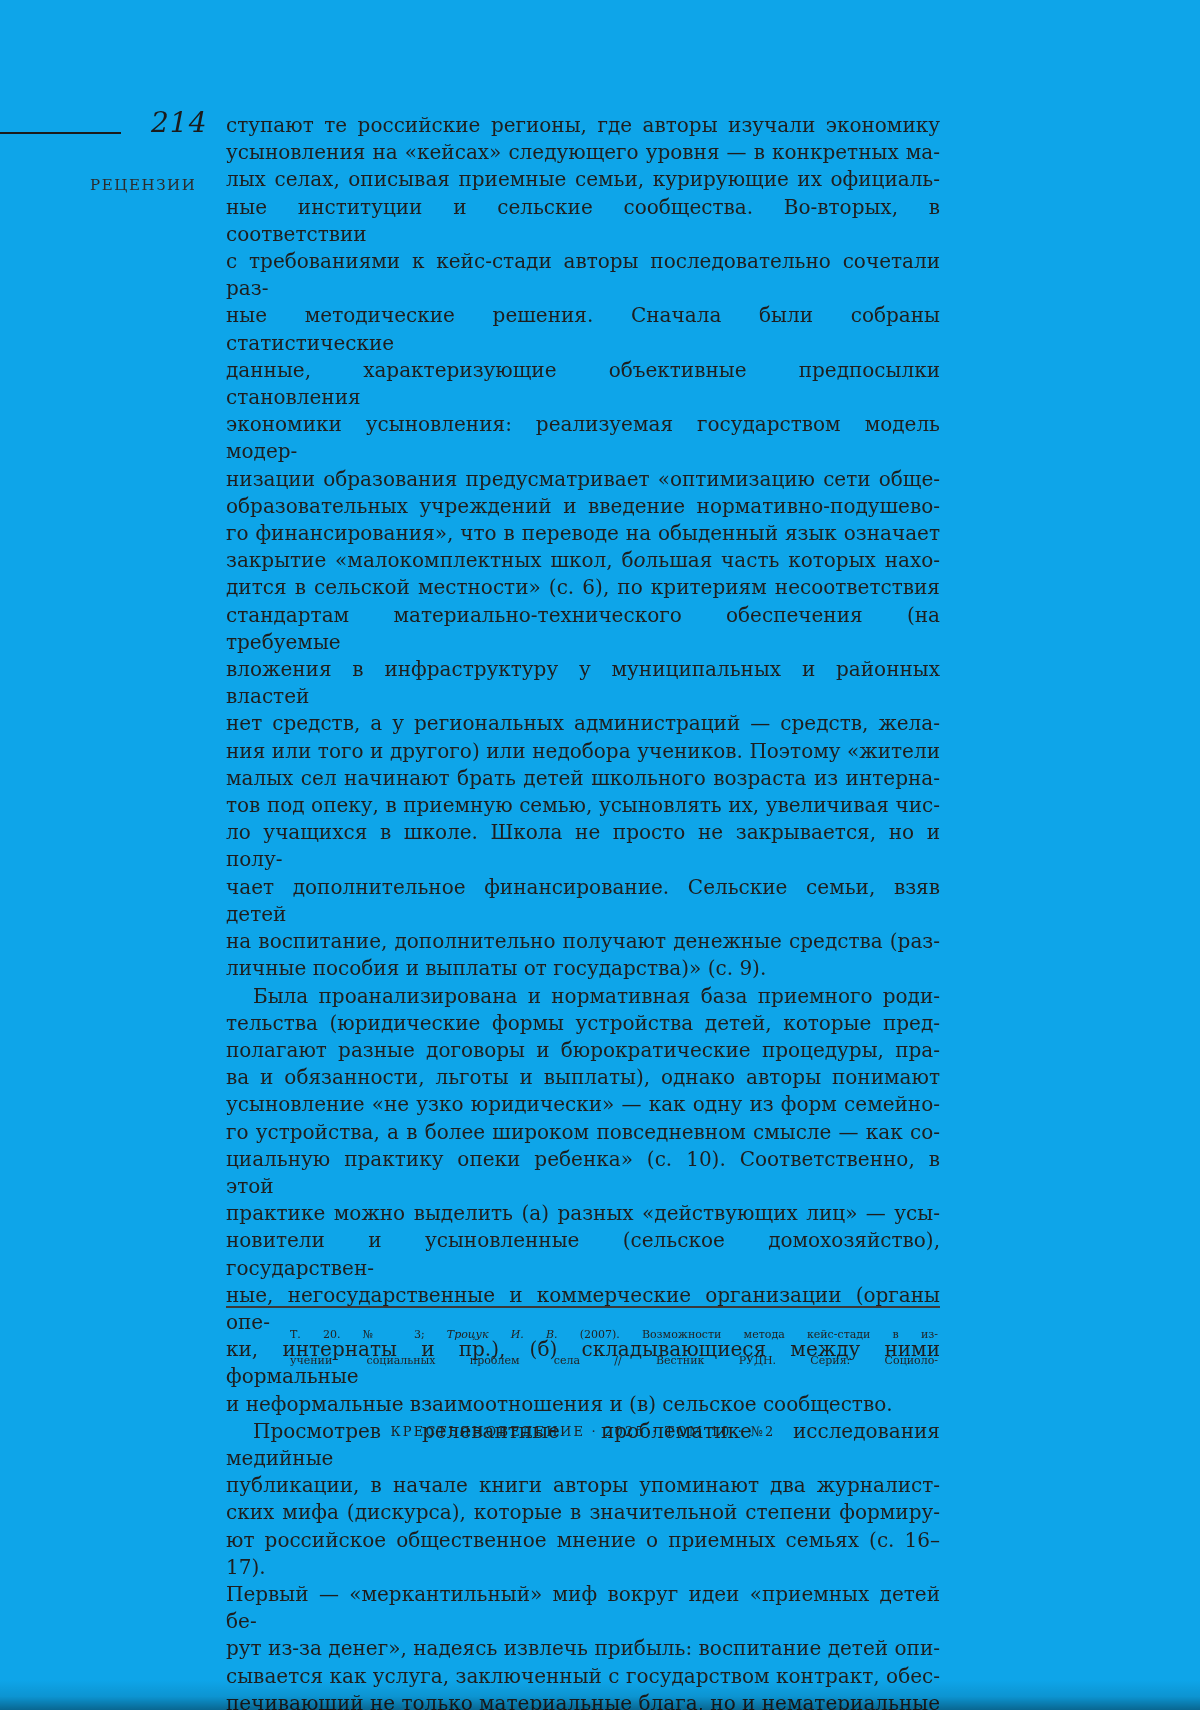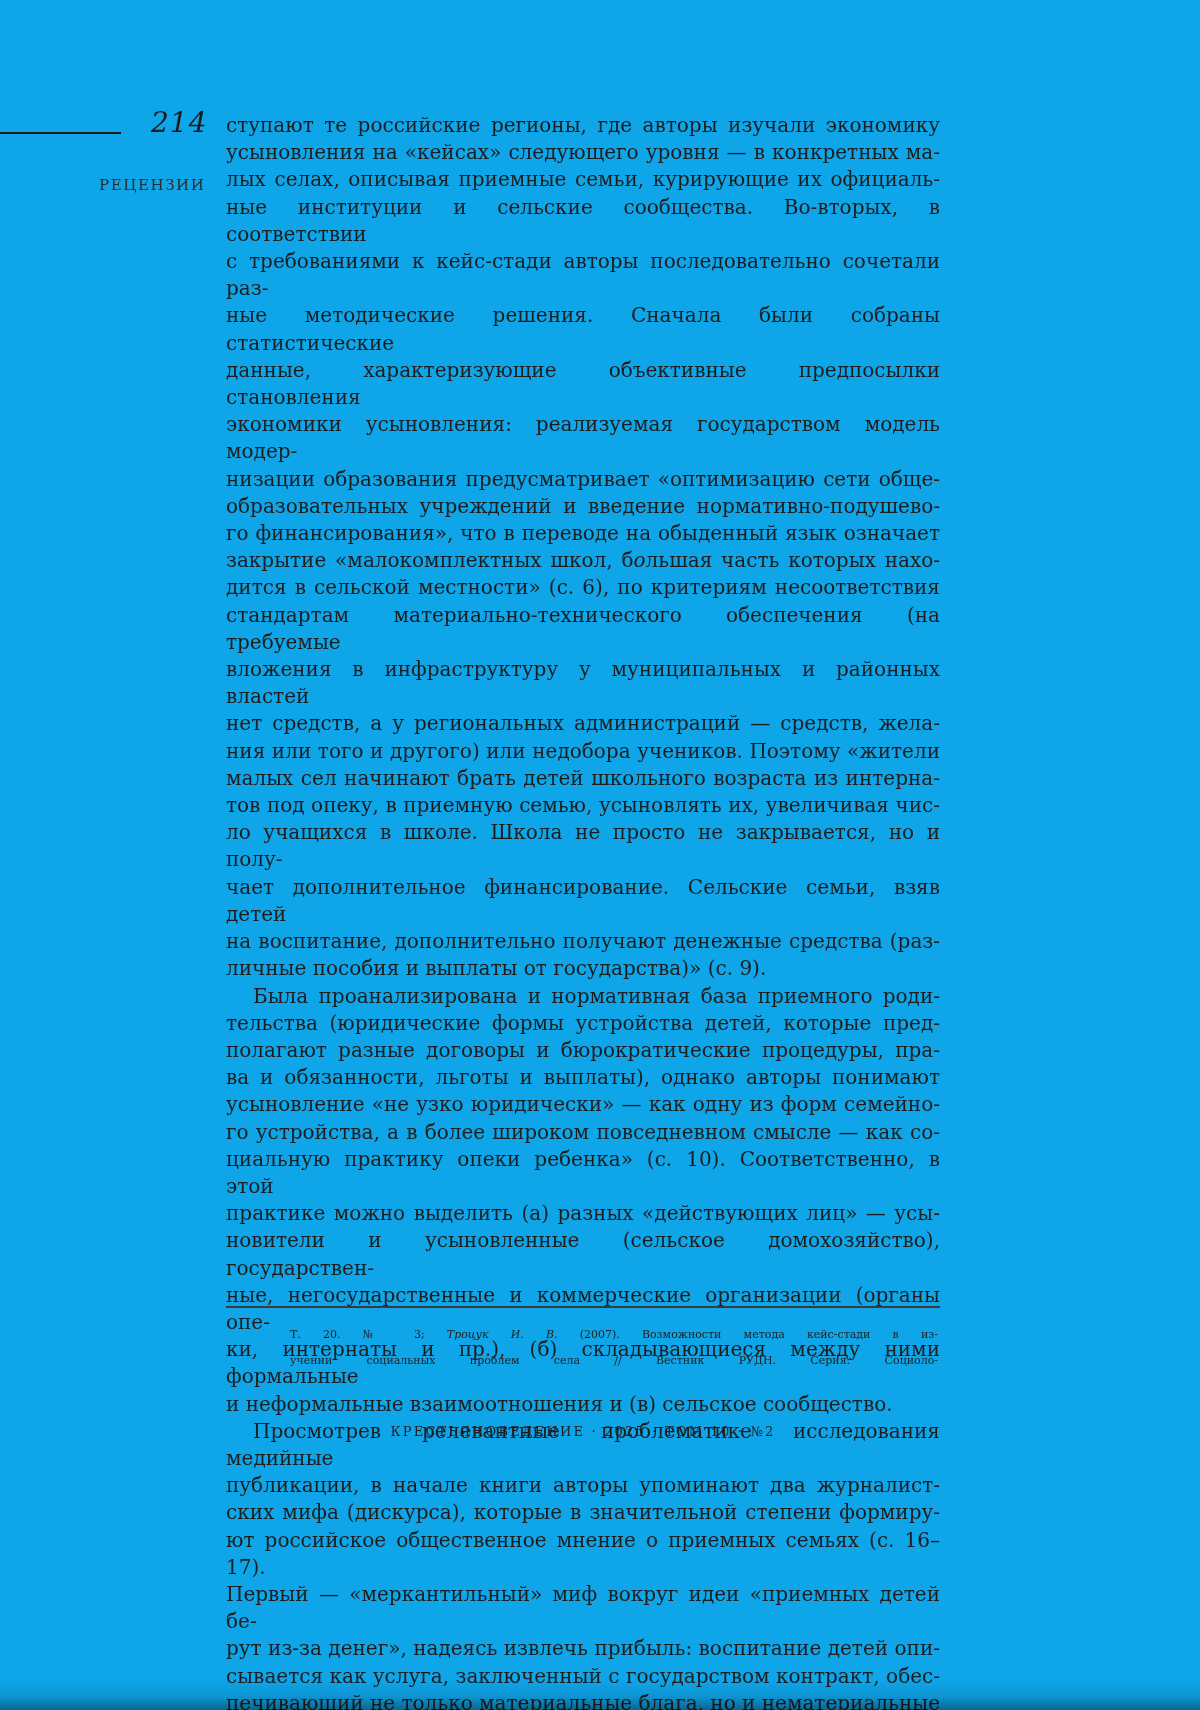--- a/index.html
+++ b/index.html
@@ -38,21 +38,21 @@
     position: absolute;
     left: 151px;
     top: 106px;
     font-size: 28px;
     font-style: italic;
     letter-spacing: 1px;
     color: #1b1b1b;
   }
   .section-label {
     position: absolute;
-    left: 99px;
+    left: 90px;
     top: 176px;
     font-size: 15px;
     letter-spacing: 1.6px;
     color: #2c2c2c;
   }
 
   .body-text {
     position: absolute;
     left: 226px;
     top: 112px;

